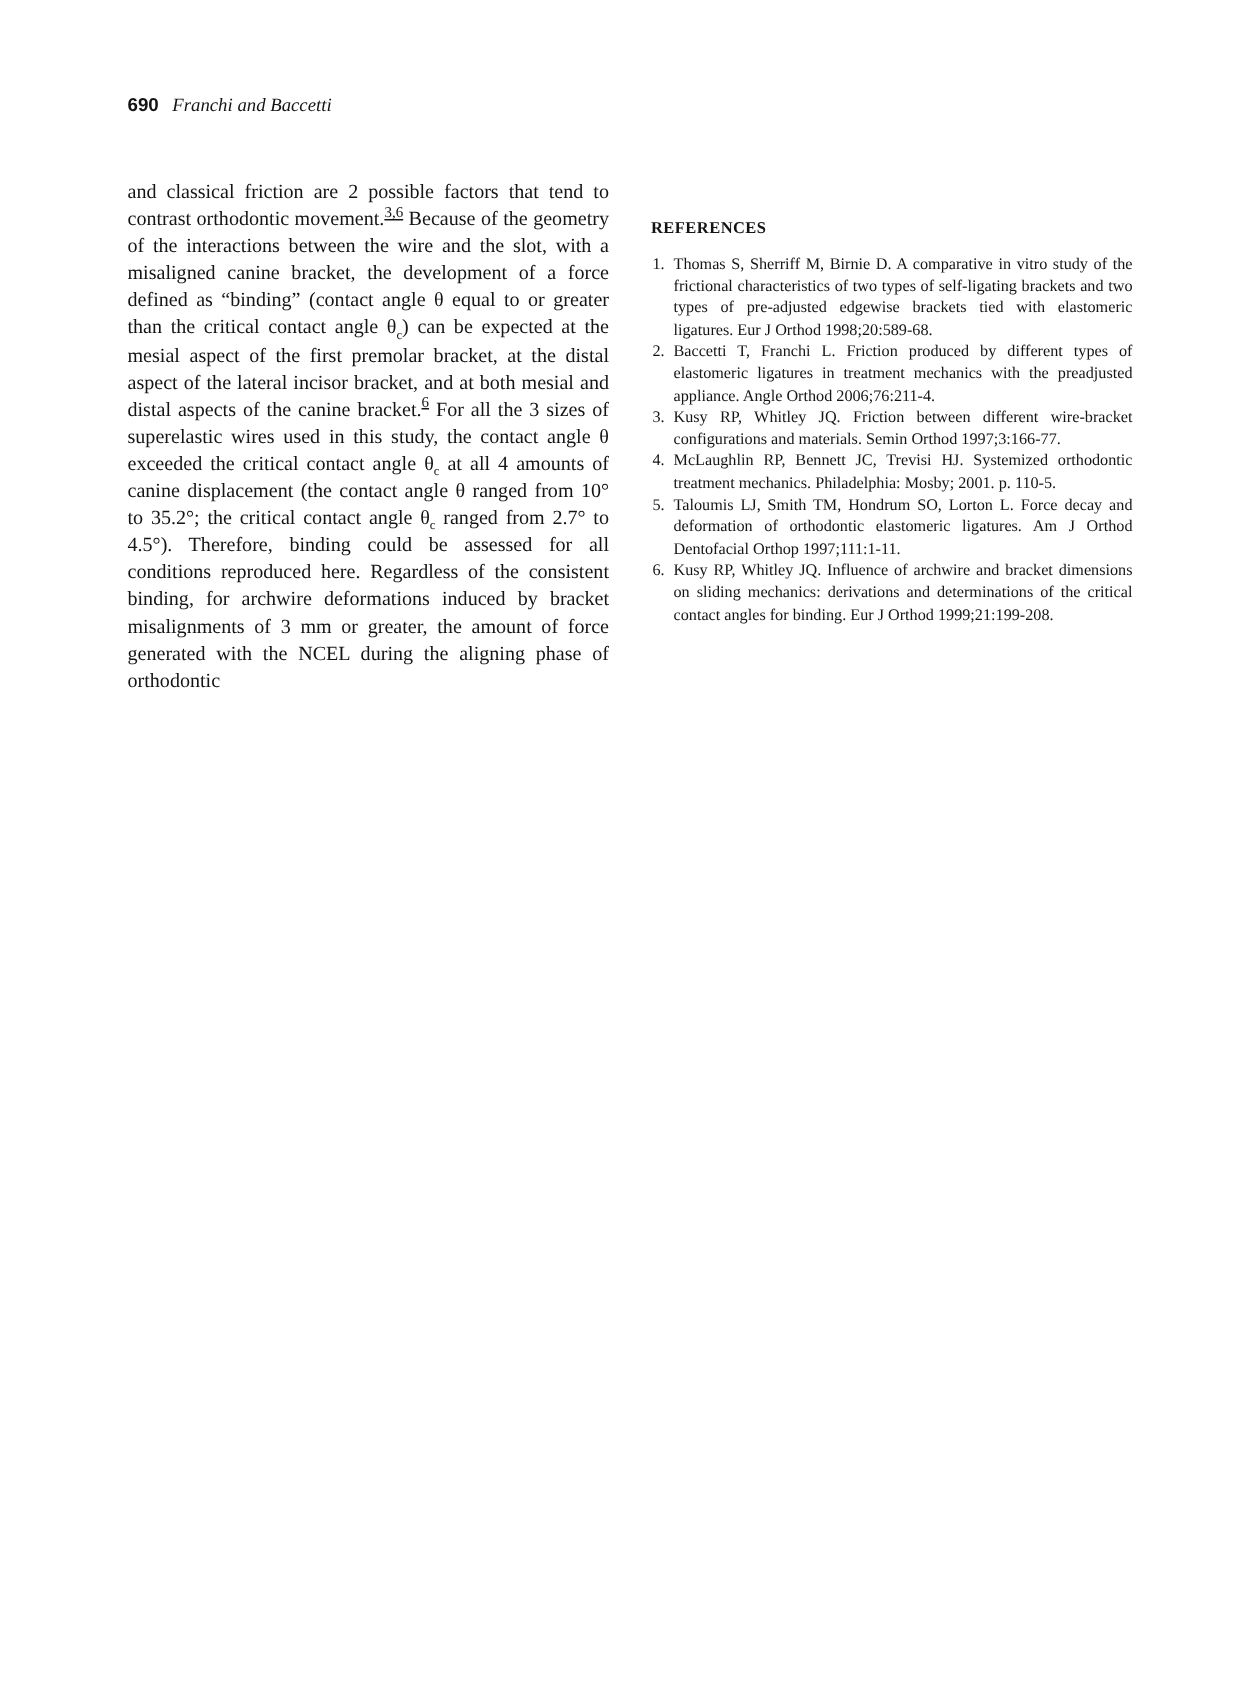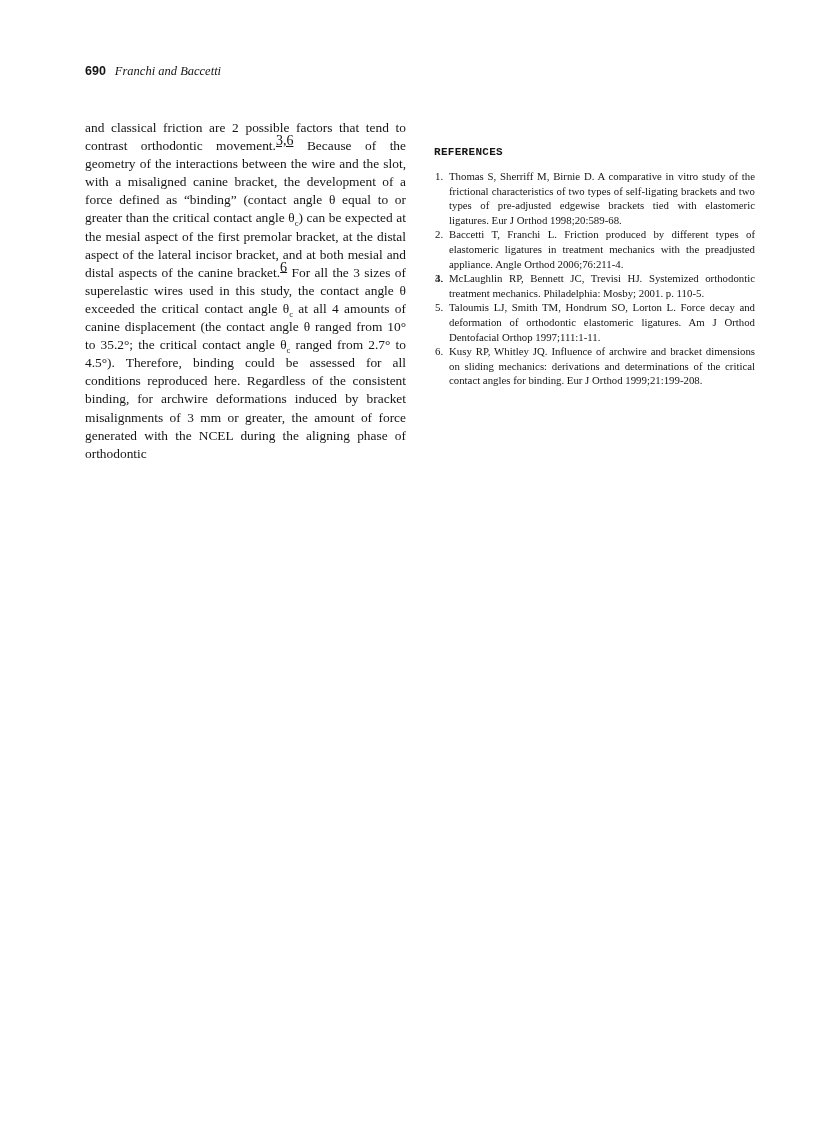--- a/index.html
+++ b/index.html
@@ -46,32 +46,32 @@
     gap: 28px;
     margin-top: 40px;
   }
   .col { width: 321px; }
   .body-text {
     font-size: 13.4px;
     line-height: 18.1px;
     text-align: justify;
   }
   .body-text sup, .refs sup {
-    font-size: 14px;
+    font-size: 10px;
     vertical-align: super;
     line-height: 0;
     text-decoration: underline;
   }
   .body-text sub, .refs sub {
     font-size: 8.5px;
     vertical-align: sub;
     line-height: 0;
   }
   .refs-heading {
-    font-family: Liberation Mono, monospace;
+    font-family: Liberation Serif, serif;
     font-size: 11px;
     font-weight: bold;
     letter-spacing: 0.3px;
     margin-top: 27px;
     margin-bottom: 11px;
   }
   .refs {
     list-style: none;
     font-size: 10.8px;
     line-height: 14.6px;
@@ -102,21 +102,21 @@
 
     <section class="col">
       <p class="body-text"><span>and classical friction are 2 possible factors that tend to contrast orthodontic movement.</span><sup>3,6</sup><span> Because of the geometry of the interactions between the wire and the slot, with a misaligned canine bracket, the development of a force defined as “binding” (contact angle θ equal to or greater than the critical contact angle θ</span><sub>c</sub><span>) can be expected at the mesial aspect of the first premolar bracket, at the distal aspect of the lateral incisor bracket, and at both mesial and distal aspects of the canine bracket.</span><sup>6</sup><span> For all the 3 sizes of superelastic wires used in this study, the contact angle θ exceeded the critical contact angle θ</span><sub>c</sub><span> at all 4 amounts of canine displacement (the contact angle θ ranged from 10° to 35.2°; the critical contact angle θ</span><sub>c</sub><span> ranged from 2.7° to 4.5°). Therefore, binding could be assessed for all conditions reproduced here. Regardless of the consistent binding, for archwire deformations induced by bracket misalignments of 3 mm or greater, the amount of force generated with the NCEL during the aligning phase of orthodontic</span></p>
     </section>
 
     <section class="col">
       <h2 class="refs-heading">REFERENCES</h2>
       <ol class="refs">
           <li><span class="ref-num">1.</span><span>Thomas S, Sherriff M, Birnie D. A comparative in vitro study of the frictional characteristics of two types of self-ligating brackets and two types of pre-adjusted edgewise brackets tied with elastomeric ligatures. Eur J Orthod 1998;20:589-68.</span></li>
           <li><span class="ref-num">2.</span><span>Baccetti T, Franchi L. Friction produced by different types of elastomeric ligatures in treatment mechanics with the preadjusted appliance. Angle Orthod 2006;76:211-4.</span></li>
-          <li><span class="ref-num">3.</span></li>
+          <li><span class="ref-num">3.</span><span>Kusy RP, Whitley JQ. Friction between different wire-bracket configurations and materials. Semin Orthod 1997;3:166-77.</span></li>
           <li><span class="ref-num">4.</span><span>McLaughlin RP, Bennett JC, Trevisi HJ. Systemized orthodontic treatment mechanics. Philadelphia: Mosby; 2001. p. 110-5.</span></li>
           <li><span class="ref-num">5.</span><span>Taloumis LJ, Smith TM, Hondrum SO, Lorton L. Force decay and deformation of orthodontic elastomeric ligatures. Am J Orthod Dentofacial Orthop 1997;111:1-11.</span></li>
           <li><span class="ref-num">6.</span><span>Kusy RP, Whitley JQ. Influence of archwire and bracket dimensions on sliding mechanics: derivations and determinations of the critical contact angles for binding. Eur J Orthod 1999;21:199-208.</span></li>
         </ol>
     </section>
 
   </main>
 
 </div>
 

